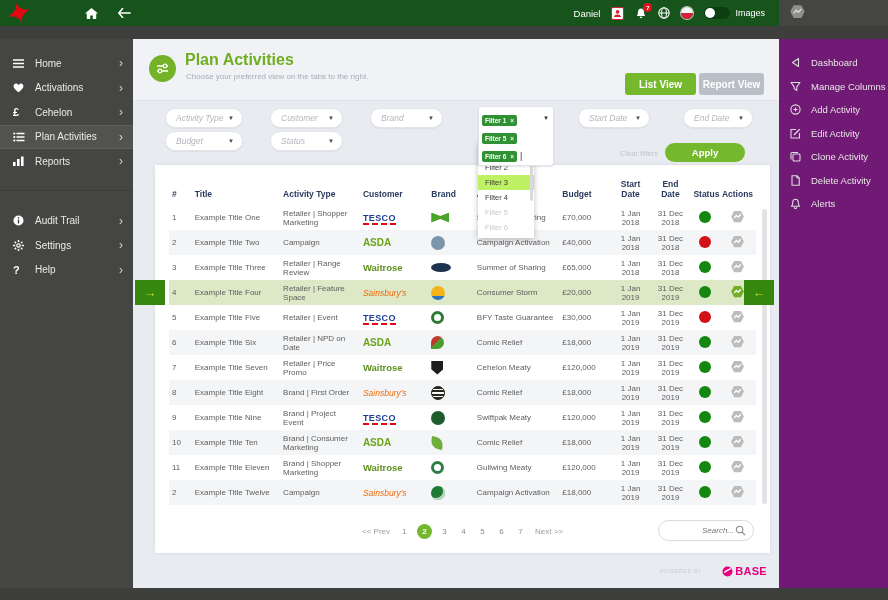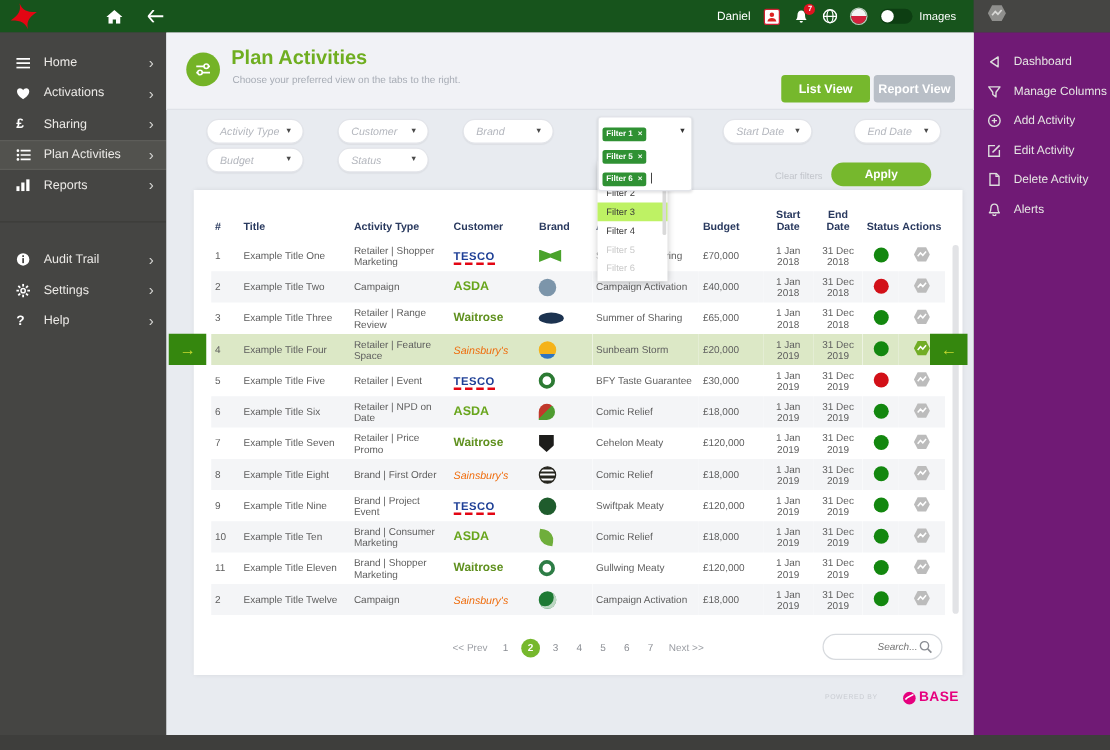--- a/index.html
+++ b/index.html
@@ -19,21 +19,21 @@
   .avatar-frame { width:13px; height:13px; background:#fff; border:1px solid #c23; border-radius:2px; display:inline-flex; align-items:center; justify-content:center; cursor:pointer; }
   .bell-wrap { position:relative; display:inline-flex; cursor:pointer; }
   .badge { position:absolute; top:-4px; right:-5px; background:#e01320; color:#fff; font-size:6px; min-width:9px; height:9px; border-radius:50%; display:flex; align-items:center; justify-content:center; font-weight:bold; }
   .flag { width:12px; height:12px; border-radius:50%; background:linear-gradient(#f4f4f4 50%, #d4213d 50%); box-shadow:0 0 0 1px rgba(255,255,255,.7); cursor:pointer; }
   .toggle-wrap { display:flex; align-items:center; gap:5px; cursor:pointer; }
   .toggle { width:26px; height:12px; border-radius:6px; background:#0d3e12; position:relative; }
   .knob { position:absolute; left:1px; top:1px; width:10px; height:10px; border-radius:50%; background:#fff; }
   .toggle-label { font-size:9px; color:#fff; }
 
   
-  .body { flex:1; display:flex; min-height:0; }
+  .body { flex:1; display:flex; min-height:0;margin-top:13px; }
 
   
   .sidebar { flex:0 0 133px; background:#454543; color:#eceae7; padding-top:12px; }
   .side-item { display:flex; align-items:center; height:24.5px; padding:0 10px 0 13px; font-size:10px; cursor:pointer; }
   .side-item.active { background:#52524e; border-top:1px solid #5d5d59; border-bottom:1px solid #5d5d59; }
   .side-ico { width:22px; display:inline-flex; align-items:center; }
   .side-label { flex:1; }
   .side-chev { font-size:12px; color:#d4d4d2; line-height:1; }
   .side-sep { height:1px; background:#3c3c3a; margin:16px 0 18px 0; }
 
@@ -207,21 +207,21 @@
               <path d="M5.5 9.3C5.5 9.3.6 6.3.6 3.1.6 1.6 1.8.6 3 .6c1 0 1.9.6 2.5 1.5C6.1 1.2 7 .6 8 .6c1.2 0 2.4 1 2.4 2.5 0 3.2-4.9 6.2-4.9 6.2z" fill="#fff"></path>
             </svg>
           </span>
           <span class="side-label">Activations</span>
           <span class="side-chev">›</span>
         </div>
         <div class="side-item">
           <span class="side-ico">
             <span style="font-size:11px;font-weight:bold;color:#fff">£</span>
           </span>
-          <span class="side-label">Sharing</span>
+          <span class="side-label">Cehelon</span>
           <span class="side-chev">›</span>
         </div>
         <div class="side-item active">
           <span class="side-ico">
             <svg width="12" height="10" viewBox="0 0 12 10">
               <circle cx="1.3" cy="1.5" r="1.1" fill="#fff"></circle>
               <circle cx="1.3" cy="5" r="1.1" fill="#fff"></circle>
               <circle cx="1.3" cy="8.5" r="1.1" fill="#fff"></circle>
               <path d="M3.5 1.5h8M3.5 5h8M3.5 8.5h8" stroke="#fff" stroke-width="1.3"></path>
             </svg>
@@ -407,21 +407,21 @@
                       <path d="M5.5 12 8.5 8.5l2.5 2.5 3.5-4" stroke="#fff" stroke-width="1.6" fill="none"></path>
                     </svg>
                   </span></td>
               </tr>
               <tr class="selected">
                 <td class="c-num">4</td>
                 <td class="c-title">Example Title Four</td>
                 <td class="c-type">Retailer | Feature Space</td>
                 <td class="c-cust"><span class="logo sainsburys">Sainsbury's</span></td>
                 <td class="c-brand"><span class="brand b-bell" style="--bc:#f5b31a"></span></td>
-                <td class="c-act">Sunbeam Storm</td>
+                <td class="c-act">Consumer Storm</td>
                 <td class="c-bud">£20,000</td>
                 <td class="c-date">1 Jan 2019</td>
                 <td class="c-date">31 Dec 2019</td>
                 <td class="c-status"><span class="dot green"></span></td>
                 <td class="c-actions"><span class="hexwrap">
                     <svg width="15" height="15" viewBox="0 0 20 20">
                       <polygon points="5.5,2.5 14.5,2.5 18.5,10 14.5,17.5 5.5,17.5 1.5,10" fill="#72ad26"></polygon>
                       <path d="M5.5 12 8.5 8.5l2.5 2.5 3.5-4" stroke="#fff" stroke-width="1.6" fill="none"></path>
                     </svg>
                   </span></td>
@@ -643,20 +643,29 @@
             <svg width="11" height="11" viewBox="0 0 11 11">
               <path d="M9.5 5V10H1V1.5h5" fill="none" stroke="#ddd" stroke-width="1.1"></path>
               <path d="M4 7 9.7 1.3" stroke="#ddd" stroke-width="1.3"></path>
             </svg>
           </span>
           <span>Edit Activity</span>
         </div>
         <div class="right-item">
           <span class="right-ico">
             <svg width="11" height="11" viewBox="0 0 11 11">
+              <rect x="3" y="3" width="7" height="7" rx="1" fill="none" stroke="#ddd" stroke-width="1.1"></rect>
+              <path d="M8 1.5H2a1 1 0 00-1 1v6" fill="none" stroke="#ddd" stroke-width="1.1"></path>
+            </svg>
+          </span>
+          <span>Clone Activity</span>
+        </div>
+        <div class="right-item">
+          <span class="right-ico">
+            <svg width="11" height="11" viewBox="0 0 11 11">
               <path d="M2 .8h5L9.2 3v7.2H2z" fill="none" stroke="#ddd" stroke-width="1.1"></path>
               <path d="M6.8.8V3h2.4" fill="none" stroke="#ddd" stroke-width="1"></path>
             </svg>
           </span>
           <span>Delete Activity</span>
         </div>
         <div class="right-item">
           <span class="right-ico">
             <svg width="11" height="11" viewBox="0 0 11 11">
               <path d="M1.5 8.2c1-.8 1.2-2.2 1.2-3.4C2.7 2.6 3.9 1.3 5.5 1.3s2.8 1.3 2.8 3.5c0 1.2.2 2.6 1.2 3.4z" fill="none" stroke="#ddd" stroke-width="1.1" stroke-linejoin="round"></path>

